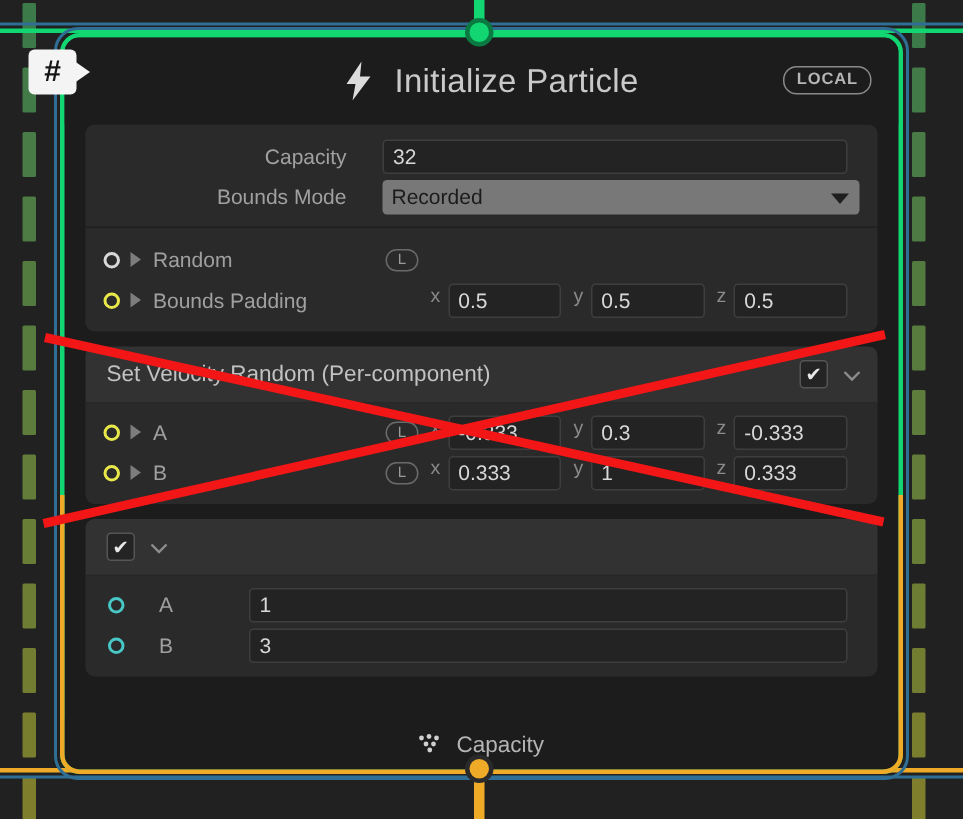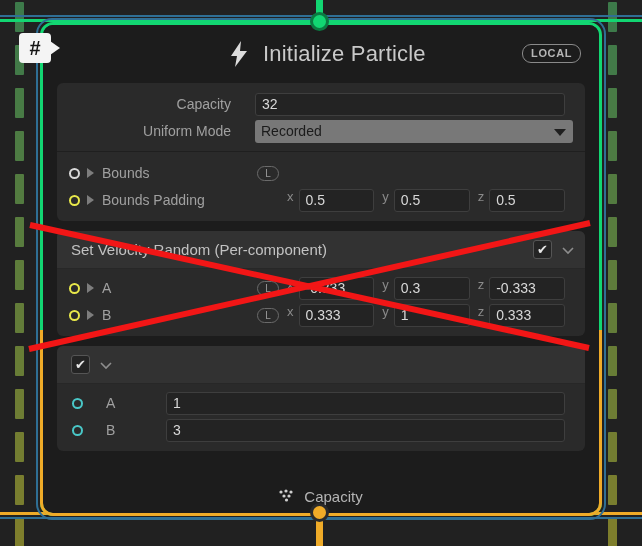--- a/index.html
+++ b/index.html
@@ -223,33 +223,33 @@
       <div id="local-badge">LOCAL</div>
     </div>
 
     <div class="panel" style="background:#2a2a2a;">
       <div class="panel-body" style="padding:9px 0 8px 0;">
         <div class="row">
           <div class="row-label-right">Capacity</div>
           <div class="field" style="flex:1; margin-right:8px;">32</div>
         </div>
         <div class="row">
-          <div class="row-label-right">Uniform Mode</div>
+          <div class="row-label-right">Bounds Mode</div>
           <div class="select" style="flex:1; margin-right:0;">
             <span>Recorded</span>
             <span class="caret"></span>
           </div>
         </div>
       </div>
       <div style="height:1px; background:#1f1f1f; margin:0 0 0 0;"></div>
       <div class="panel-body" style="padding:9px 0 9px 0;">
         <div class="row">
           <div class="dot"></div>
           <div class="tri"></div>
-          <div class="row-label-left" style="width:155px;">Bounds</div>
+          <div class="row-label-left" style="width:155px;">Random</div>
           <div class="lbadge">L</div>
         </div>
         <div class="row">
           <div class="dot yellow"></div>
           <div class="tri"></div>
           <div class="row-label-left" style="width:155px;">Bounds Padding</div>
           <div class="lbadge" style="border:none;"></div>
           <div style="display:flex; flex:1; margin-left:8px; margin-right:8px;">
             <span class="axis">x</span>
             <div class="field" style="flex:1;">0.5</div>

